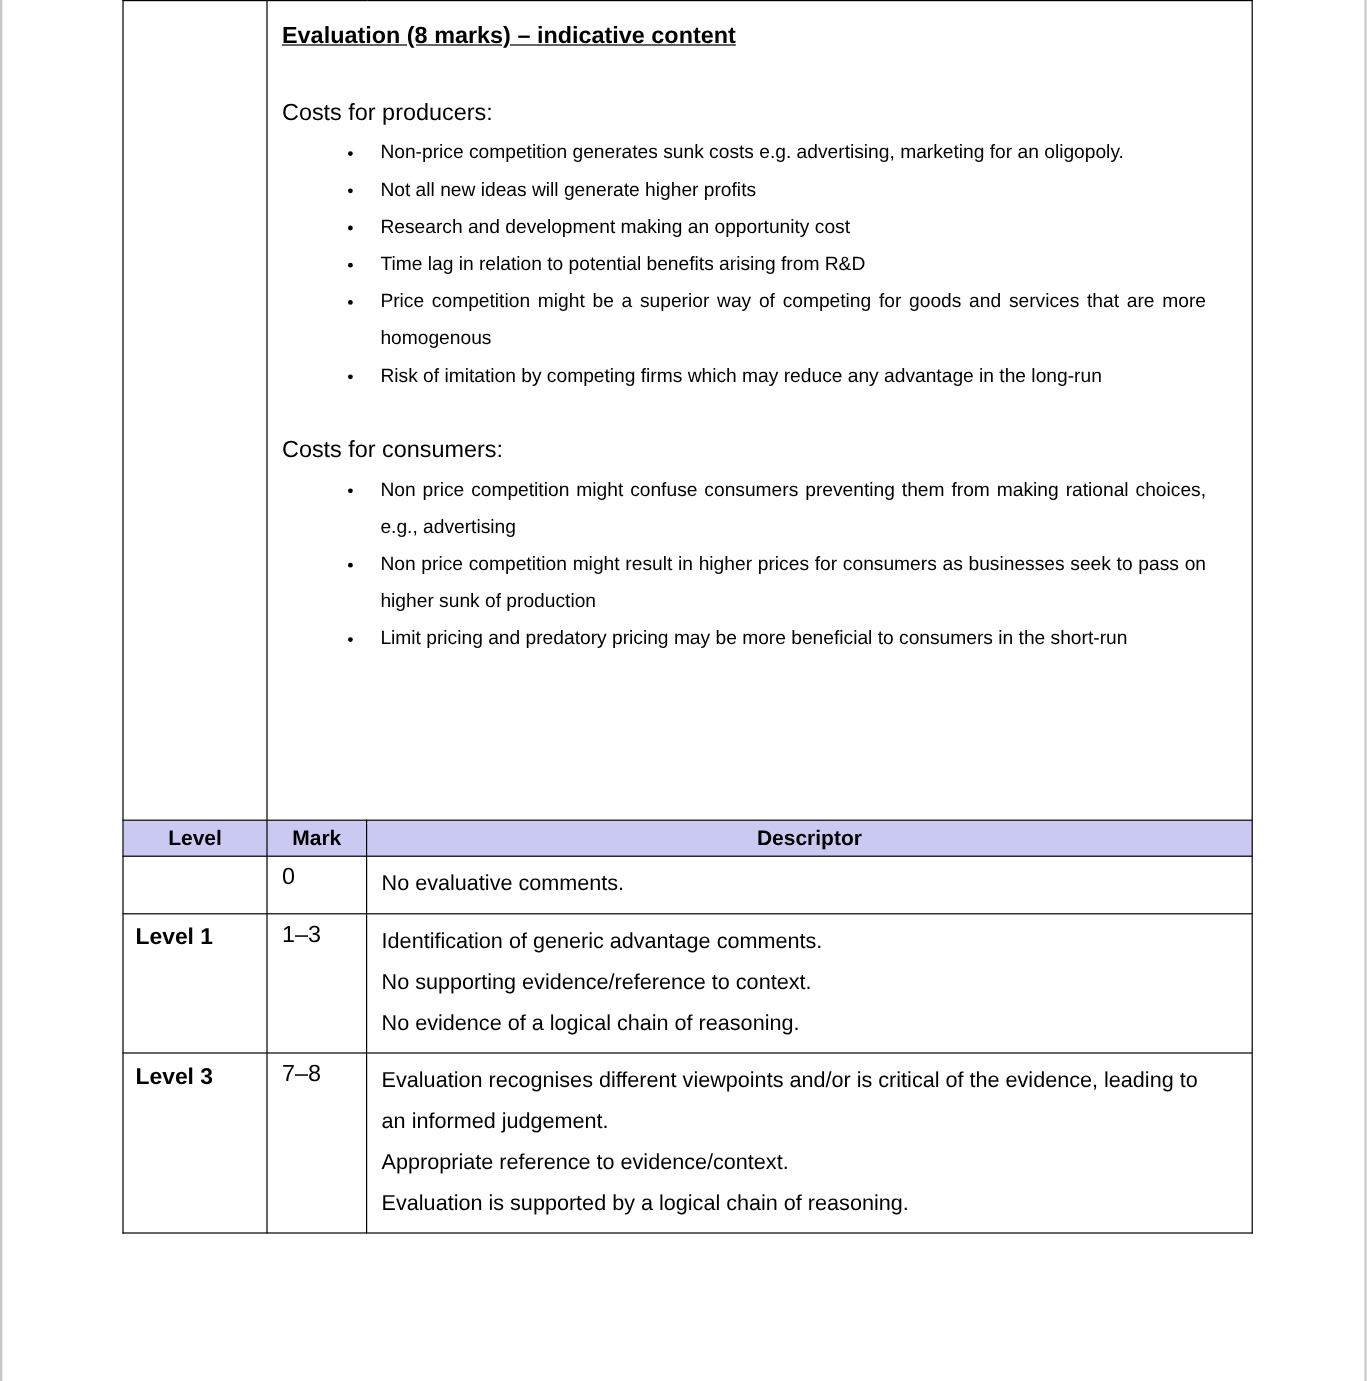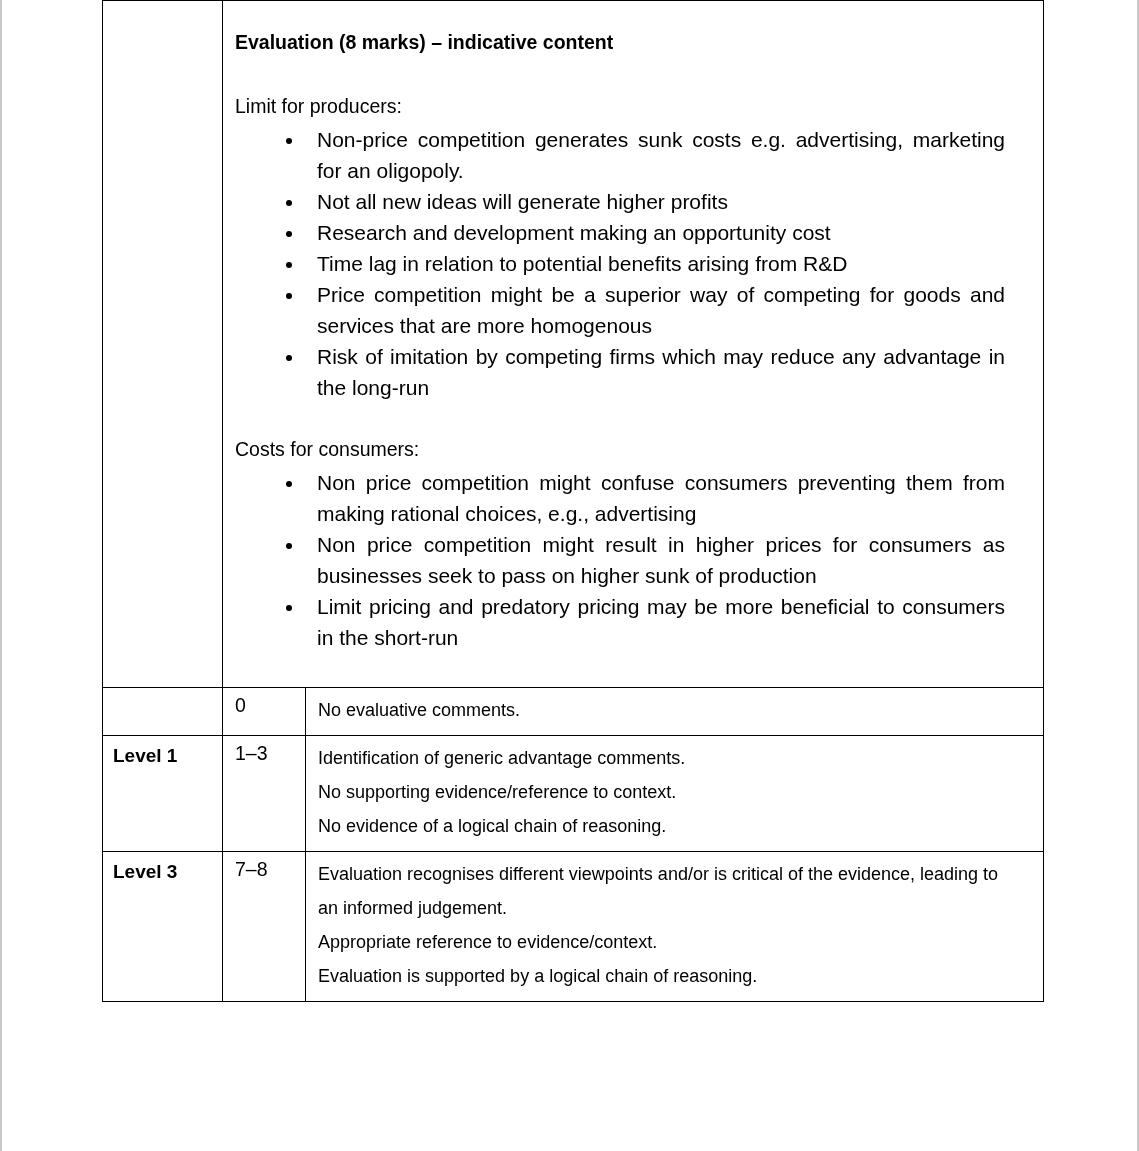--- a/index.html
+++ b/index.html
@@ -27,25 +27,25 @@
   col.c-level { width: 120px; }
   col.c-mark  { width: 83px; }
   col.c-desc  { width: 738px; }
   td.cell {
     border: 1.5px solid #000;
     vertical-align: top;
     padding: 0;
   }
   
   td.content-cell { height: 683px; padding: 13px 18px 0 12px; }
-  .ic-title  { font-weight: bold; font-size: 19.5px; line-height: 24px; margin: 16px 0 40px 0; }
+  .ic-title  { font-weight: bold; font-size: 19.5px; line-height: 24px; margin: 4px 0 40px 0; text-decoration: underline; }
   .ic-heading{ font-size: 19.5px; line-height: 24px; margin: 0 0 6px 0; }
   ul.ic-list { margin: 0 0 34px 0; padding: 0 0 0 70px; list-style: disc; }
   ul.ic-list li {
-    font-size: 21px;
+    font-size: 16px;
     line-height: 31px;
     max-width: 700px;
     text-align: justify;
     padding-left: 12px;
   }
   
   tr.hdr-row td.cell {
     background: var(--header-bg, #c9c9f1);
     text-align: center;
     vertical-align: middle;
@@ -74,39 +74,44 @@
         <col class="c-mark">
         <col class="c-desc">
     </colgroup>
     <tbody>
 
       <tr>
         <td class="cell level-cell"></td>
         <td class="cell content-cell" colspan="2">
           <div class="ic-title">Evaluation (8 marks) – indicative content</div>
 
-          <div class="ic-heading">Limit for producers:</div>
+          <div class="ic-heading">Costs for producers:</div>
           <ul class="ic-list">
             <li>Non-price competition generates sunk costs e.g. advertising, marketing for an oligopoly.</li>
             <li>Not all new ideas will generate higher profits</li>
             <li>Research and development making an opportunity cost</li>
             <li>Time lag in relation to potential benefits arising from R&amp;D</li>
             <li>Price competition might be a superior way of competing for goods and services that are more homogenous</li>
             <li>Risk of imitation by competing firms which may reduce any advantage in the long-run</li>
           </ul>
 
           <div class="ic-heading">Costs for consumers:</div>
           <ul class="ic-list">
             <li>Non price competition might confuse consumers preventing them from making rational choices, e.g., advertising</li>
             <li>Non price competition might result in higher prices for consumers as businesses seek to pass on higher sunk of production</li>
             <li>Limit pricing and predatory pricing may be more beneficial to consumers in the short-run</li>
           </ul>
         </td>
       </tr>
 
+      <tr class="hdr-row">
+        <td class="cell">Level</td>
+        <td class="cell">Mark</td>
+        <td class="cell">Descriptor</td>
+      </tr>
 
       <tr class="r0">
         <td class="cell level-cell"></td>
         <td class="cell mark-cell">0</td>
         <td class="cell desc-cell">
           <p>No evaluative comments.</p>
         </td>
       </tr>
 
       <tr class="r1">

